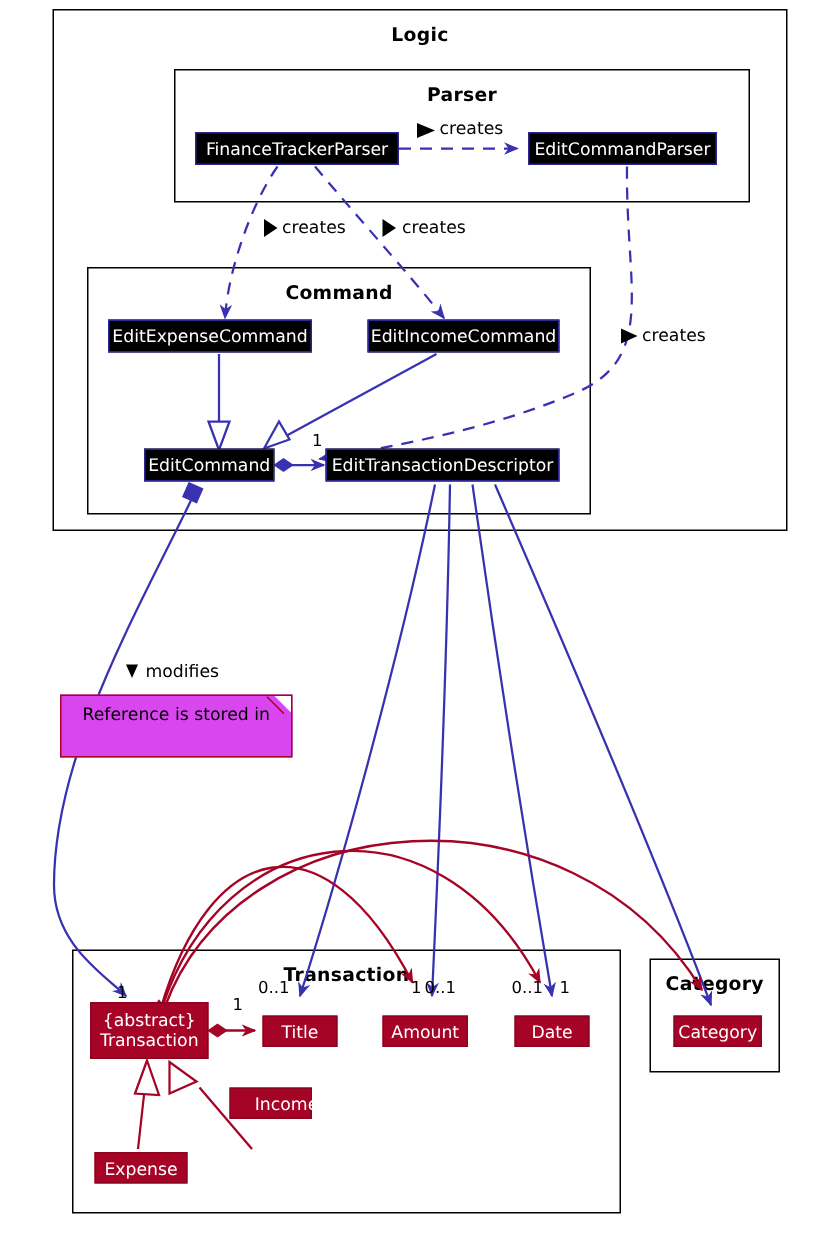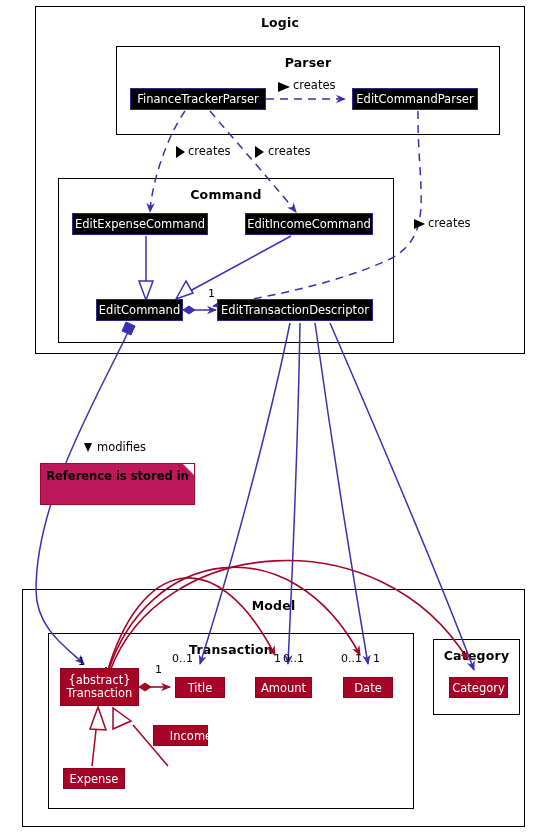--- a/index.html
+++ b/index.html
@@ -74,29 +74,28 @@
     white-space: nowrap;
   }
   .mult {
     position: absolute;
     font-size: 11px;
     color: #000000;
     white-space: nowrap;
   }
   .note {
     position: absolute;
-    background: #be185d;
+    background: #d946ef;
     border: 1px solid #a50426;
     box-sizing: border-box;
     font-size: 11.5px;
     color: #000000;
     text-align: center;
     line-height: 15px;
     padding-top: 5px;
-    font-weight: bold;
   }
   .note-fold {
     position: absolute;
     width: 0;
     height: 0;
     border-left: 11px solid transparent;
     border-top: 11px solid #ffffff;
   }
   .note-fold-line {
     position: absolute;
@@ -117,23 +116,20 @@
   </div>
 
   <div class="pkg" style="left:116px; top:46px; width:384px; height:89px;">
     <div class="pkg-title" style="top:8px;">Parser</div>
   </div>
 
   <div class="pkg" style="left:58px; top:178px; width:336px; height:165px;">
     <div class="pkg-title" style="top:8px;">Command</div>
   </div>
 
-  <div class="pkg" style="left:22px; top:589px; width:503px; height:238px;">
-    <div class="pkg-title" style="top:8px;">Model</div>
-  </div>
 
   <div class="pkg" style="left:48px; top:633px; width:366px; height:176px;">
     <div class="pkg-title" style="top:8px;">Transaction</div>
   </div>
 
   <div class="pkg" style="left:433px; top:639px; width:87px; height:76px;">
     <div class="pkg-title" style="top:8px;">Category</div>
   </div>
 
   <svg class="layer" viewBox="0 0 550 837">

